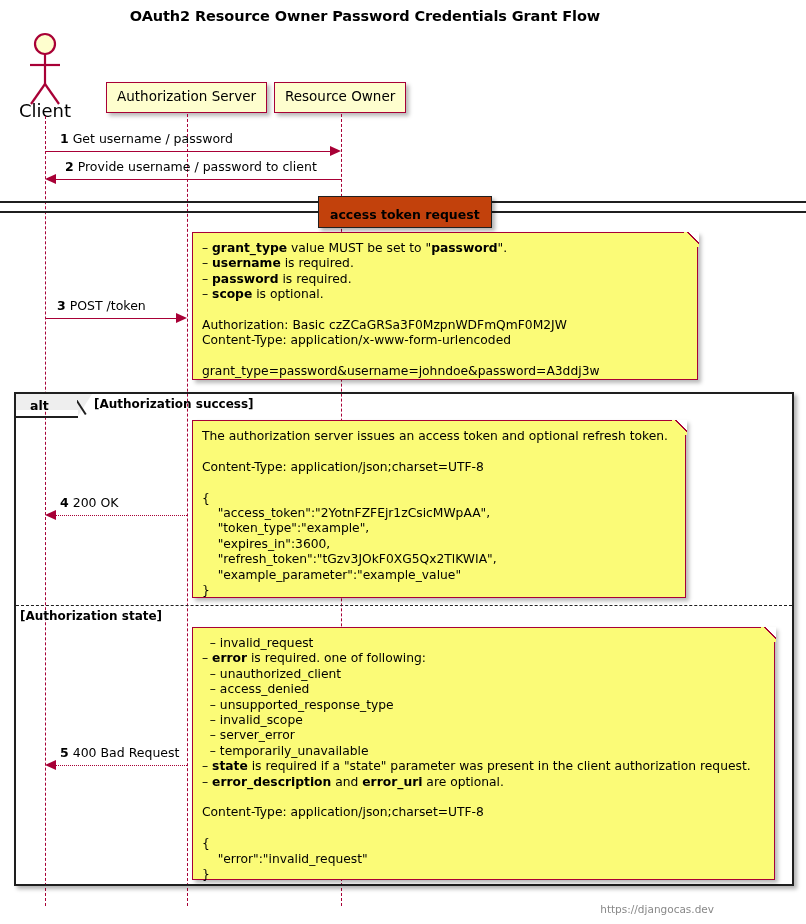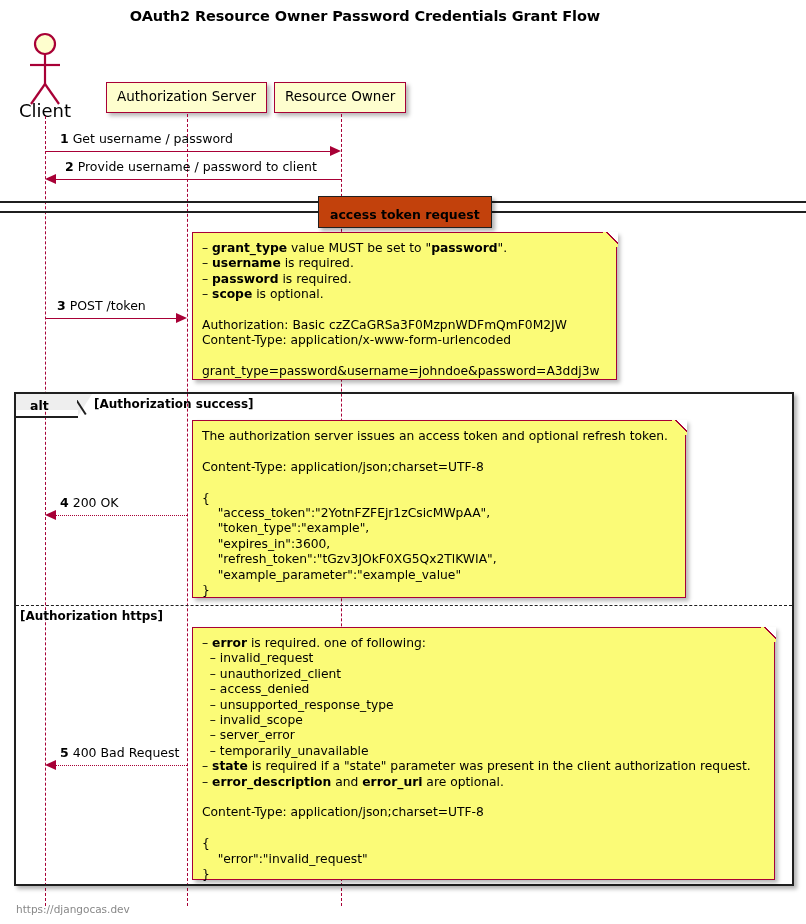--- a/index.html
+++ b/index.html
@@ -109,21 +109,21 @@
   }
   .frame-cond{
     position:absolute;font-size:12px;font-weight:bold;white-space:nowrap;line-height:1;
   }
   .frame-sep{
     position:absolute;height:0;border-top:1.5px dashed #1f1f1f;
   }
 
   
   .footer{
-    position:absolute;left:16px;width:710px;text-align:left;
+    position:absolute;left:4px;width:710px;text-align:right;
     font-size:10.5px;color:#888888;
   }
 </style>
 </head>
 <body>
 
 <div id="canvas">
 
   <div class="diagram-title">OAuth2 Resource Owner Password Credentials Grant Flow</div>
 
@@ -164,21 +164,21 @@
   </div>
   <div class="msg-line" style="left:55px;top:179px;width:286px;"></div>
   <div class="arrow-l" style="left:45px;top:174px;"></div>
 
   <div class="divider-rule" style="top:201px;"></div>
   <div class="divider-rule" style="top:211px;"></div>
   <div class="divider-box" style="left:318px;top:196px;">
     <span>access token request</span>
   </div>
 
-  <div class="note" style="left:192px;top:232px;width:425px;height:148px;">
+  <div class="note" style="left:192px;top:232px;width:506px;height:148px;">
     <div class="fold"></div>
     <div>
         <div class="line"><span>– </span><b>grant_type</b><span> value MUST be set to "</span><b>password</b><span>".</span></div>
         <div class="line"><span>– </span><b>username</b><span> is required.</span></div>
         <div class="line"><span>– </span><b>password</b><span> is required.</span></div>
         <div class="line"><span>– </span><b>scope</b><span> is optional.</span></div>
         <div class="blank"></div>
         <div class="line"><span>Authorization: Basic czZCaGRSa3F0MzpnWDFmQmF0M2JW</span></div>
         <div class="line"><span>Content-Type: application/x-www-form-urlencoded</span></div>
         <div class="blank"></div>
@@ -224,27 +224,27 @@
   </div>
 
   <div class="msg-label" style="left:60px;top:497px;">
     <b>4</b>
     <span>200 OK</span>
   </div>
   <div class="msg-line dotted" style="left:55px;top:515px;width:132px;"></div>
   <div class="arrow-l" style="left:45px;top:510px;"></div>
 
   <div class="frame-sep" style="left:16px;top:605px;width:776px;"></div>
-  <div class="frame-cond" style="left:20px;top:610px;">[Authorization https]</div>
+  <div class="frame-cond" style="left:20px;top:610px;">[Authorization state]</div>
 
   <div class="note" style="left:192px;top:627px;width:583px;height:253px;">
     <div class="fold"></div>
     <div>
+        <div class="line"><span>  – invalid_request</span></div>
         <div class="line"><span>– </span><b>error</b><span> is required. one of following:</span></div>
-        <div class="line"><span>  – invalid_request</span></div>
         <div class="line"><span>  – unauthorized_client</span></div>
         <div class="line"><span>  – access_denied</span></div>
         <div class="line"><span>  – unsupported_response_type</span></div>
         <div class="line"><span>  – invalid_scope</span></div>
         <div class="line"><span>  – server_error</span></div>
         <div class="line"><span>  – temporarily_unavailable</span></div>
         <div class="line"><span>– </span><b>state</b><span> is required if a "state" parameter was present in the client authorization request.</span></div>
         <div class="line"><span>– </span><b>error_description</b><span> and </span><b>error_uri</b><span> are optional.</span></div>
         <div class="blank"></div>
         <div class="line"><span>Content-Type: application/json;charset=UTF-8</span></div>

